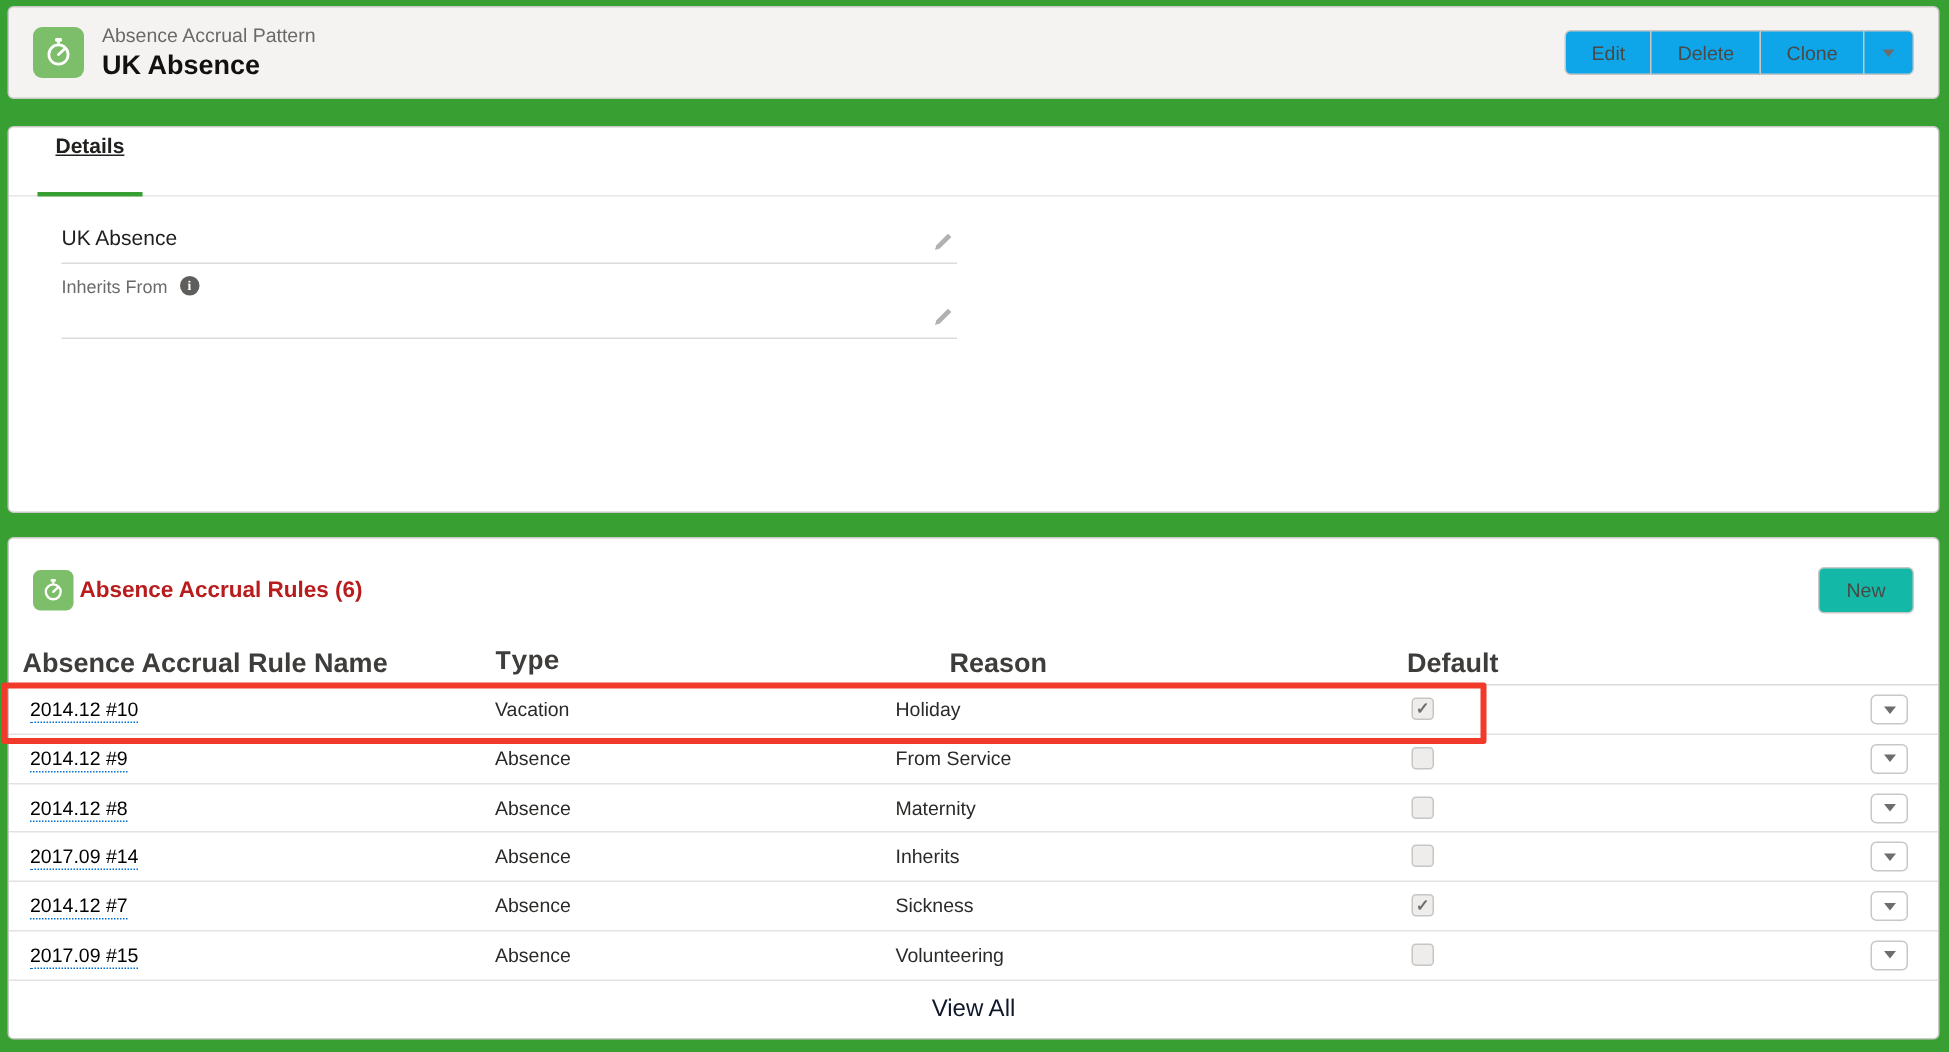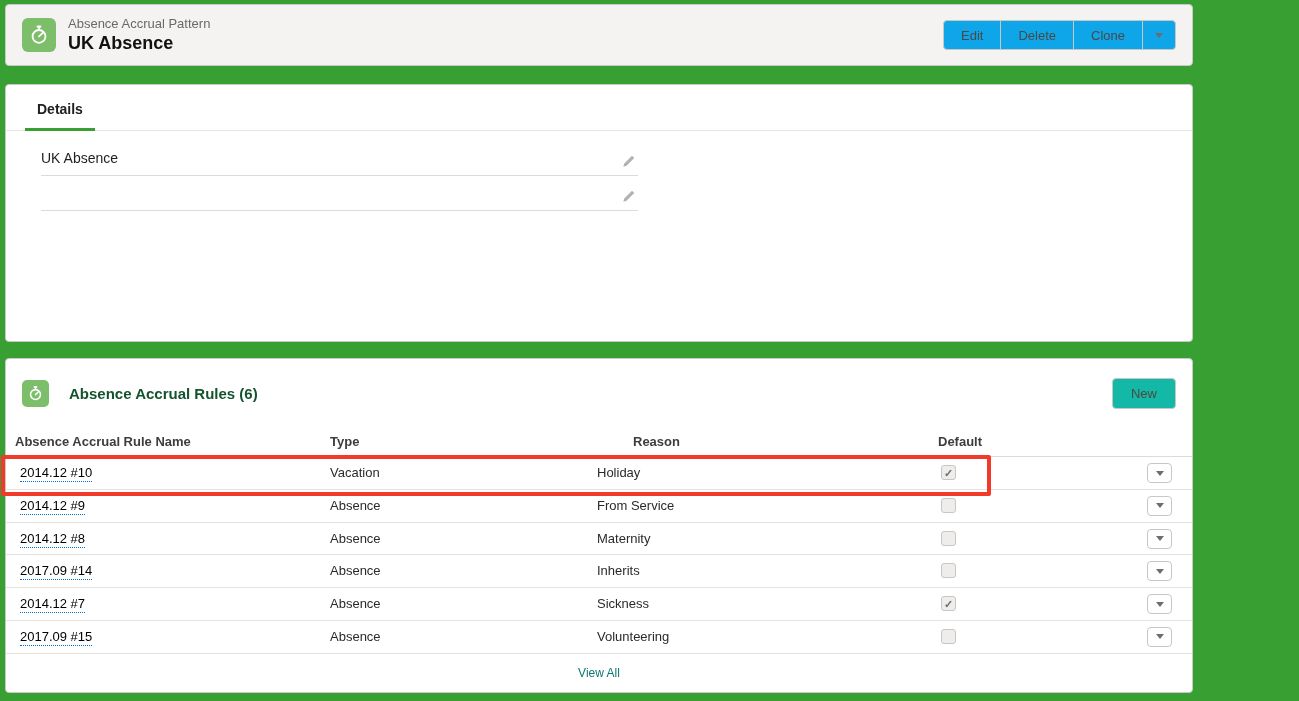--- a/index.html
+++ b/index.html
@@ -6,21 +6,21 @@
   html,body { width:1299px; height:701px; overflow:hidden; }
   body {
     position: relative;
     background: #38a033;
     font-family: "Liberation Sans", sans-serif;
     color: #201f1d;
   }
   .card {
     position: absolute;
     left: 5px;
-    width: 1188px;
+    width: 1288px;
     background: #ffffff;
     border: 1px solid #c9c9c7;
     border-radius: 4px;
   }
 
   
   #card-header { top: 4px; height: 62px; background: #f4f3f2; display: flex; align-items: center; padding: 0 16px; }
   .record-icon { width: 34px; height: 34px; border-radius: 6px; background: #7dbe6b; display: flex; align-items: center; justify-content: center; flex: none; }
   .header-text { margin-left: 12px; }
   .entity-label { font-size: 13px; color: #6a6966; }
@@ -31,63 +31,63 @@
     font-size: 13px; color: #4a4946; padding: 0 17px; margin-left: -1px;
     font-family: "Liberation Sans", sans-serif; cursor: pointer;
   }
   .btn.first { border-radius: 4px 0 0 4px; margin-left: 0; }
   .btn.icon-btn { border-radius: 0 4px 4px 0; padding: 0 12px; display: flex; align-items: center; }
   .caret { width: 0; height: 0; border-left: 4px solid transparent; border-right: 4px solid transparent; border-top: 5px solid #6e6d6b; }
 
   
   #card-details { top: 84px; height: 258px; }
   .tabbar { height: 46px; border-bottom: 1px solid #e8e7e5; display: flex; align-items: flex-end; }
-  .tab { margin-left: 19px; padding: 0 12px 13px; font-size: 14px; font-weight: bold; color: #21201e; position: relative; cursor: pointer; }
+  .tab { margin-left: 19px; padding: 0 12px 25px; font-size: 14px; font-weight: bold; color: #21201e; position: relative; cursor: pointer; text-decoration: underline; }
   .tab-underline { position: absolute; left: 0; right: 0; bottom: -1px; height: 3px; background: #38a033; }
   .fields { padding: 10px 0 0 35px; }
   .field { width: 597px; border-bottom: 1px solid #dddbda; padding: 7px 0 4px; position: relative; }
   .field-label { font-size: 12px; color: #6c6b69; display: flex; align-items: center; height: 15px; }
   .field-value { font-size: 14px; color: #201f1d; height: 21px; margin-top: 2px; }
   .info-dot {
     margin-left: 8px; width: 13px; height: 13px; border-radius: 50%;
     background: #5f5e5c; color: #fff; font-size: 9px; font-weight: bold;
     line-height: 13px; text-align: center; display: inline-block; cursor: pointer;
     font-family: "Liberation Serif", serif;
   }
   .edit-pencil { position: absolute; right: 2px; bottom: 7px; width: 14px; height: 14px; cursor: pointer; }
 
   
   #card-related { top: 358px; height: 335px; }
   .rel-header { height: 69px; display: flex; align-items: center; padding: 0 16px; }
   .rel-icon { width: 27px; height: 27px; border-radius: 5px; background: #7dbe6b; display: flex; align-items: center; justify-content: center; flex: none; }
-  .rel-title { margin-left: 20px; font-size: 15px; font-weight: bold; color: #14532d; }
+  .rel-title { margin-left: 4px; font-size: 15px; font-weight: bold; color: #b91c1c; }
   .btn-new {
     margin-left: auto; height: 31px; padding: 0 18px; background: #14b8a6;
     border: 1px solid #c9c7c5; border-radius: 4px; font-size: 13px; color: #4a4946;
     font-family: "Liberation Sans", sans-serif; cursor: pointer;
   }
   .thead { position: relative; height: 29px; border-bottom: 1px solid #dddbda; }
-  .th { position: absolute; top: 0; line-height: 28px; font-size: 13px; font-weight: bold; color: #3e3d3b; white-space: nowrap; }
-  .c0 { left: 9px; } .c1 { left: 324px; } .c2 { left: 627px; } .c3 { left: 932px; text-align: center; }
+  .th { position: absolute; top: 0; line-height: 28px; font-size: 18px; font-weight: bold; color: #3e3d3b; white-space: nowrap; }
+  .c0 { left: 9px; } .c1 { left: 324px; font-family: Liberation Mono, monospace; } .c2 { left: 627px; } .c3 { left: 932px; text-align: center; }
   .trow { position: relative; height: 32.8px; border-bottom: 1px solid #e3e2e0; }
   .td { position: absolute; top: 0; line-height: 32px; font-size: 13px; color: #2b2a28; white-space: nowrap; }
   .td-name { left: 14px; }
   .td-name a { color: #000000; text-decoration: none; border-bottom: 1px dotted #0070d2; padding-bottom: 1px; cursor: pointer; }
   .td-type { left: 324px; }
   .td-reason { left: 591px; }
   .td-default { left: 935px; line-height: normal; top: 8px; }
   .checkbox { display: block; width: 15px; height: 15px; border: 1px solid #c8c6c4; border-radius: 3px; background: #eeedec; }
   .checkbox.checked::after { content: "\2713"; display: block; text-align: center; font-size: 11px; line-height: 14px; color: #71706e; font-weight: bold; }
   .row-menu {
     position: absolute; right: 20px; top: 6px; width: 25px; height: 20px;
     background: #fff; border: 1px solid #c9c7c5; border-radius: 4px;
     display: flex; align-items: center; justify-content: center; cursor: pointer;
   }
   .view-all { height: 39px; display: flex; align-items: center; justify-content: center; }
-  .view-all a { font-size: 12px; color: #0f766e; text-decoration: none; cursor: pointer; }
+  .view-all a { font-size: 16px; color: #0f172a; text-decoration: none; cursor: pointer; }
 
   
   .highlight-box {
     position: absolute; left: 1px; top: 455px; width: 990px; height: 41px;
     border: 4px solid #f23a2a; border-radius: 2px; z-index: 9; pointer-events: none;
   }
 </style>
 </head>
 <body>
 
@@ -122,20 +122,24 @@
     </div>
   </div>
   <div class="fields">
       <div class="field">
     <div class="field-value">UK Absence</div>
     <svg class="edit-pencil" viewBox="0 0 16 16">
       <path d="M1.5 14.5 L2.6 10.8 L11.4 2 L14 4.6 L5.2 13.4 Z" fill="#b3b1af"></path>
     </svg>
   </div>
       <div class="field">
+    <div class="field-label">
+      <span class="lbl">Inherits From</span>
+      <span class="info-dot" style="display: inline-block;">i</span>
+    </div>
     <div class="field-value"></div>
     <svg class="edit-pencil" viewBox="0 0 16 16">
       <path d="M1.5 14.5 L2.6 10.8 L11.4 2 L14 4.6 L5.2 13.4 Z" fill="#b3b1af"></path>
     </svg>
   </div>
     </div>
 </div>
 
 <div class="card" id="card-related">
   <div class="rel-header">

